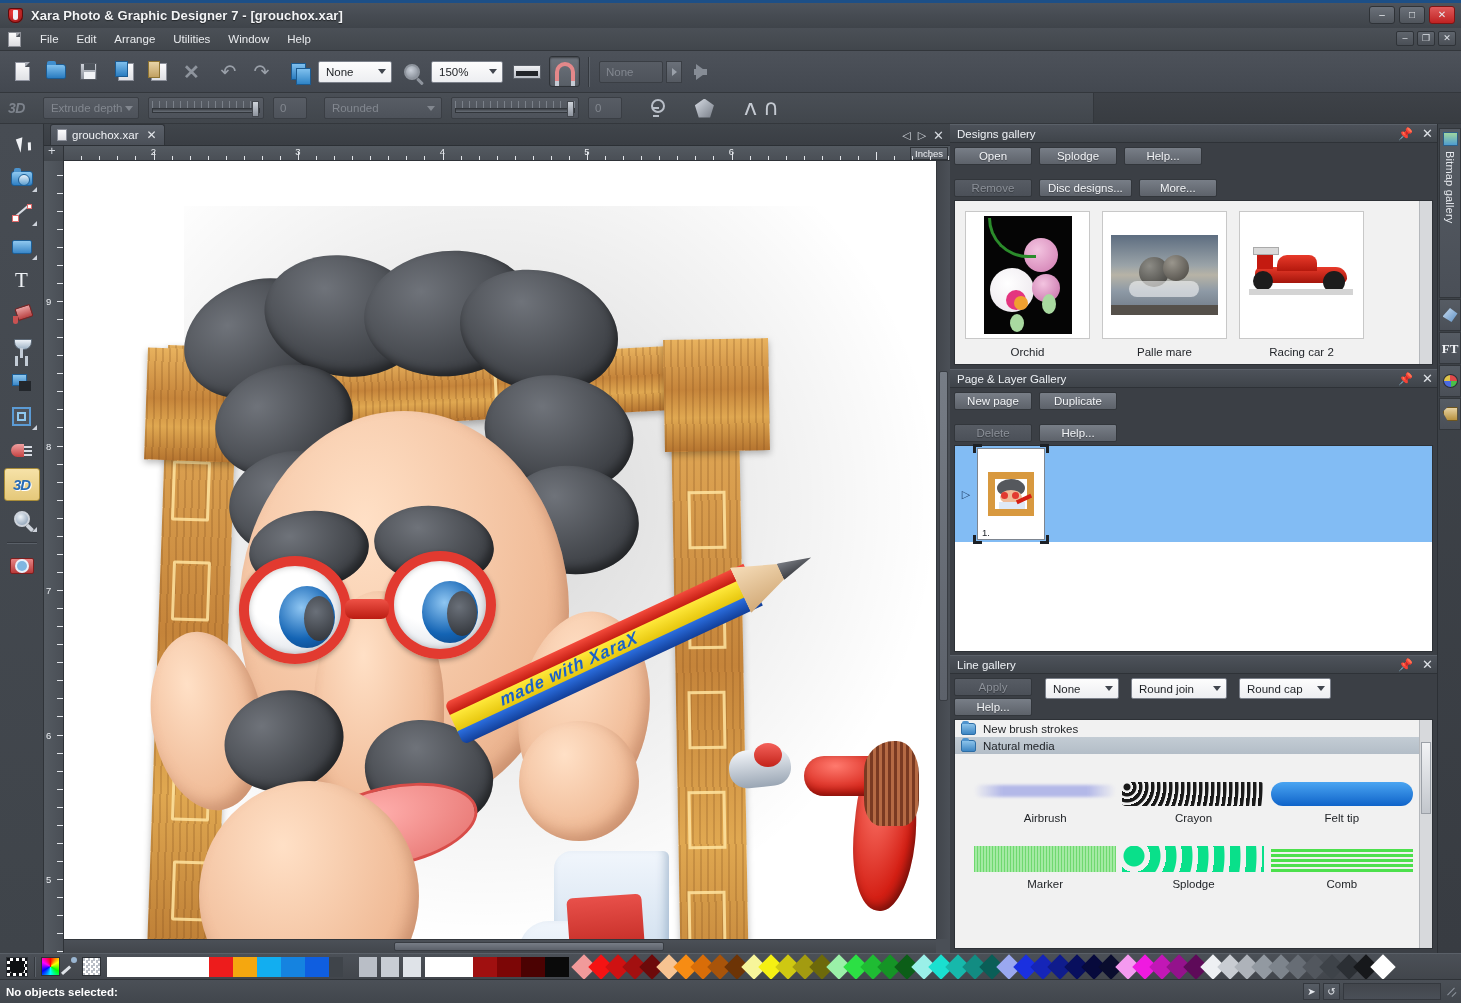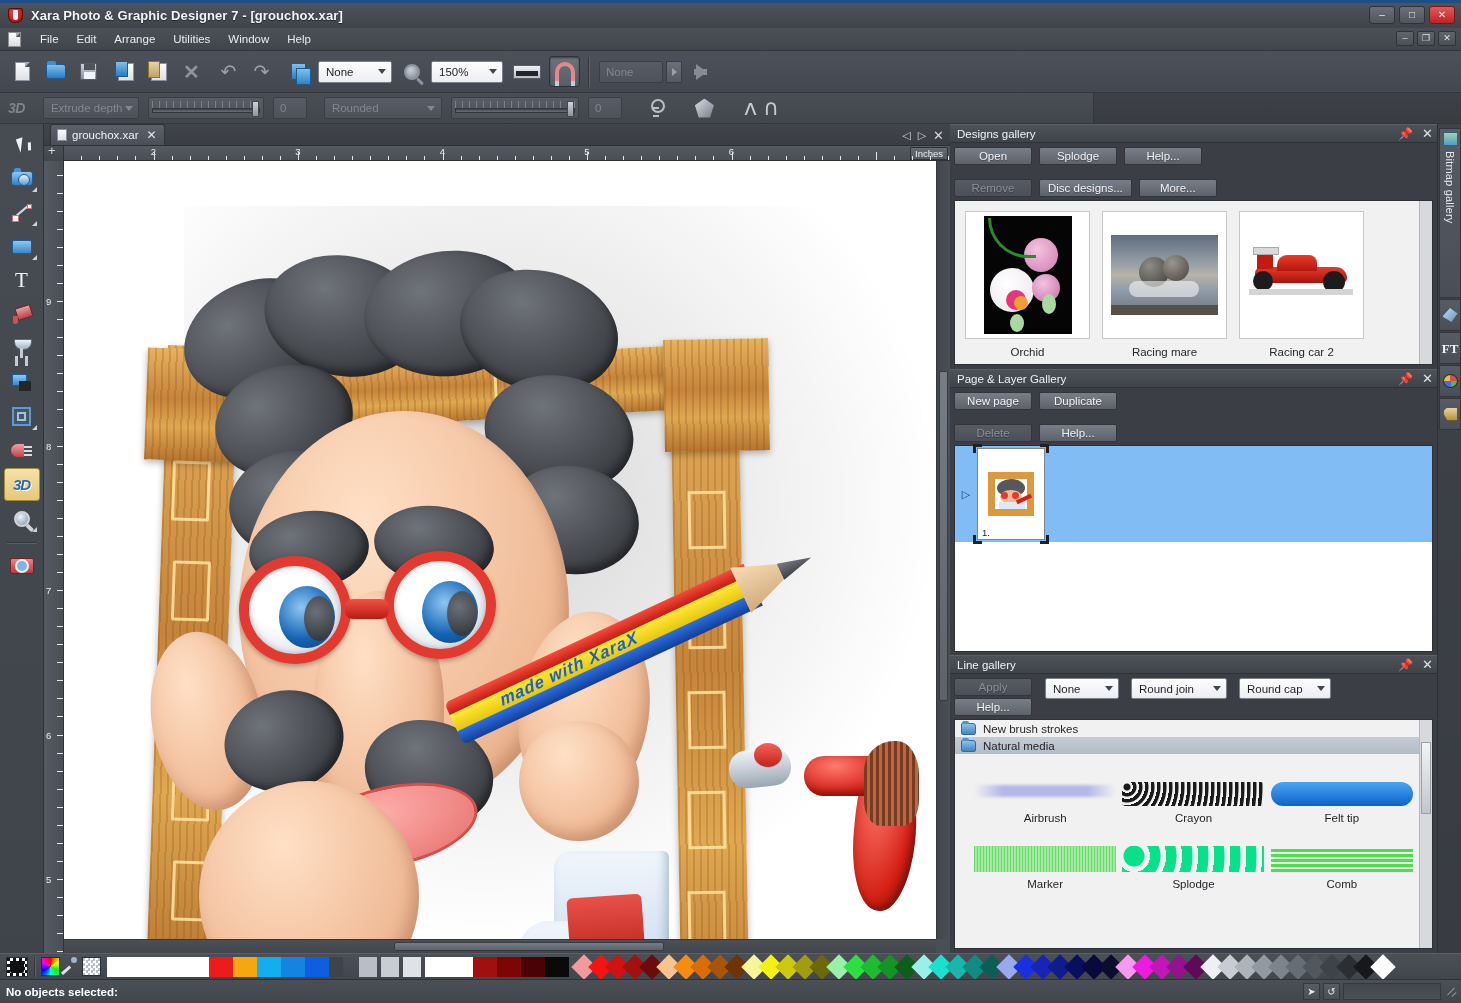--- a/index.html
+++ b/index.html
@@ -954,21 +954,21 @@
             </div>
             <div class="design-item">
               <div class="design-thumb">
                 <div style="width:107px;height:80px;background:linear-gradient(#5d6d80 0%,#9aa3a8 38%,#b7b3a6 50%,#8e9aa6 70%,#6b7682 100%);position:relative;overflow:hidden;">
                   <div style="position:absolute;left:28px;top:22px;width:30px;height:30px;border-radius:50%;background:radial-gradient(circle at 35% 30%,#8d8c86,#3b3a37);"></div>
                   <div style="position:absolute;left:52px;top:20px;width:26px;height:26px;border-radius:50%;background:radial-gradient(circle at 35% 30%,#9a968d,#46433e);"></div>
                   <div style="position:absolute;left:18px;top:46px;width:70px;height:16px;background:rgba(255,255,255,.55);border-radius:8px;"></div>
                   <div style="position:absolute;left:0;bottom:0;width:107px;height:10px;background:#55504a;"></div>
                 </div>
               </div>
-              <div class="design-label">Racing mare</div>
+              <div class="design-label">Palle mare</div>
             </div>
             <div class="design-item">
               <div class="design-thumb">
                 <div style="width:110px;height:68px;position:relative;">
                   <div style="position:absolute;left:8px;top:26px;width:92px;height:16px;background:linear-gradient(#e83a2a,#a4150b);border-radius:8px 14px 6px 6px;"></div>
                   <div style="position:absolute;left:30px;top:14px;width:40px;height:16px;background:linear-gradient(#e83a2a,#b4180d);border-radius:10px 8px 0 0;"></div>
                   <div style="position:absolute;left:6px;top:6px;width:26px;height:8px;background:#d9d9d9;border:1px solid #aaa;"></div>
                   <div style="position:absolute;left:10px;top:14px;width:16px;height:14px;background:#c41a10;"></div>
                   <div style="position:absolute;left:6px;top:30px;width:20px;height:20px;border-radius:50%;background:#1c1c1c;"></div>
                   <div style="position:absolute;left:76px;top:30px;width:22px;height:22px;border-radius:50%;background:#1c1c1c;"></div>

